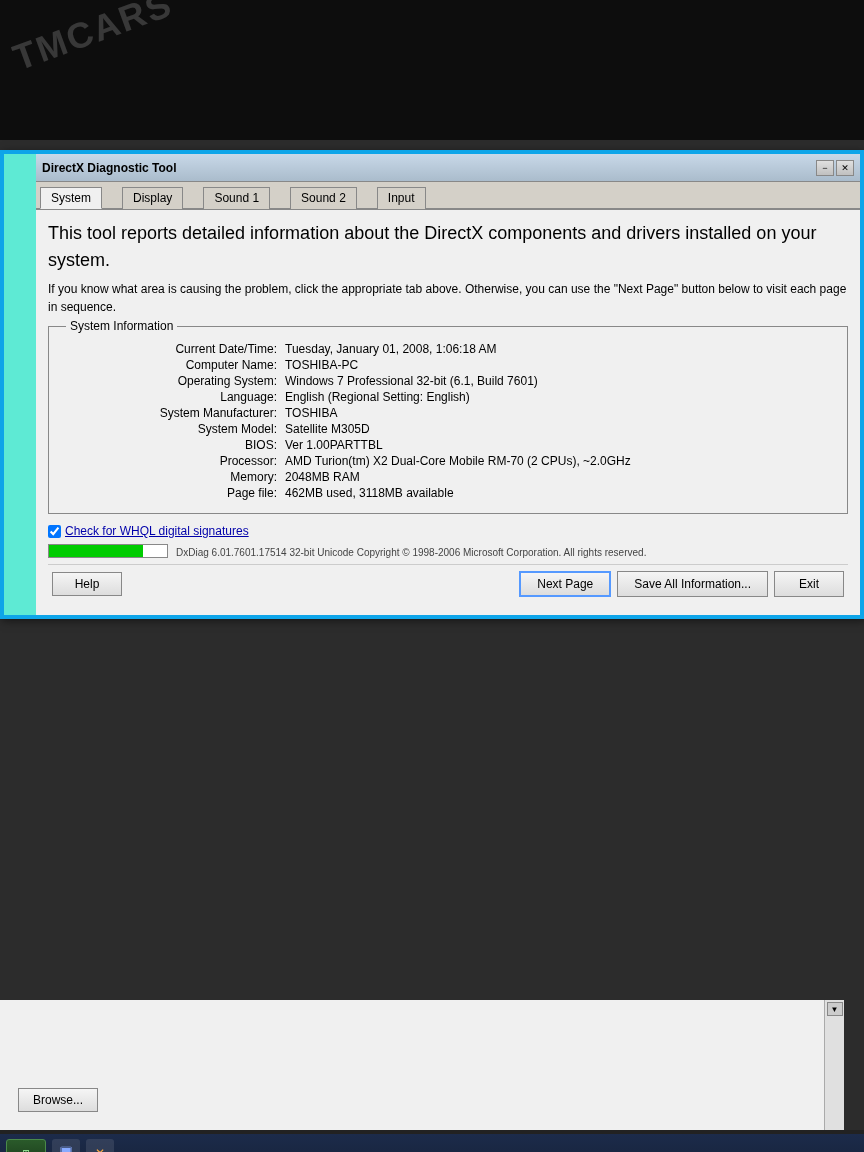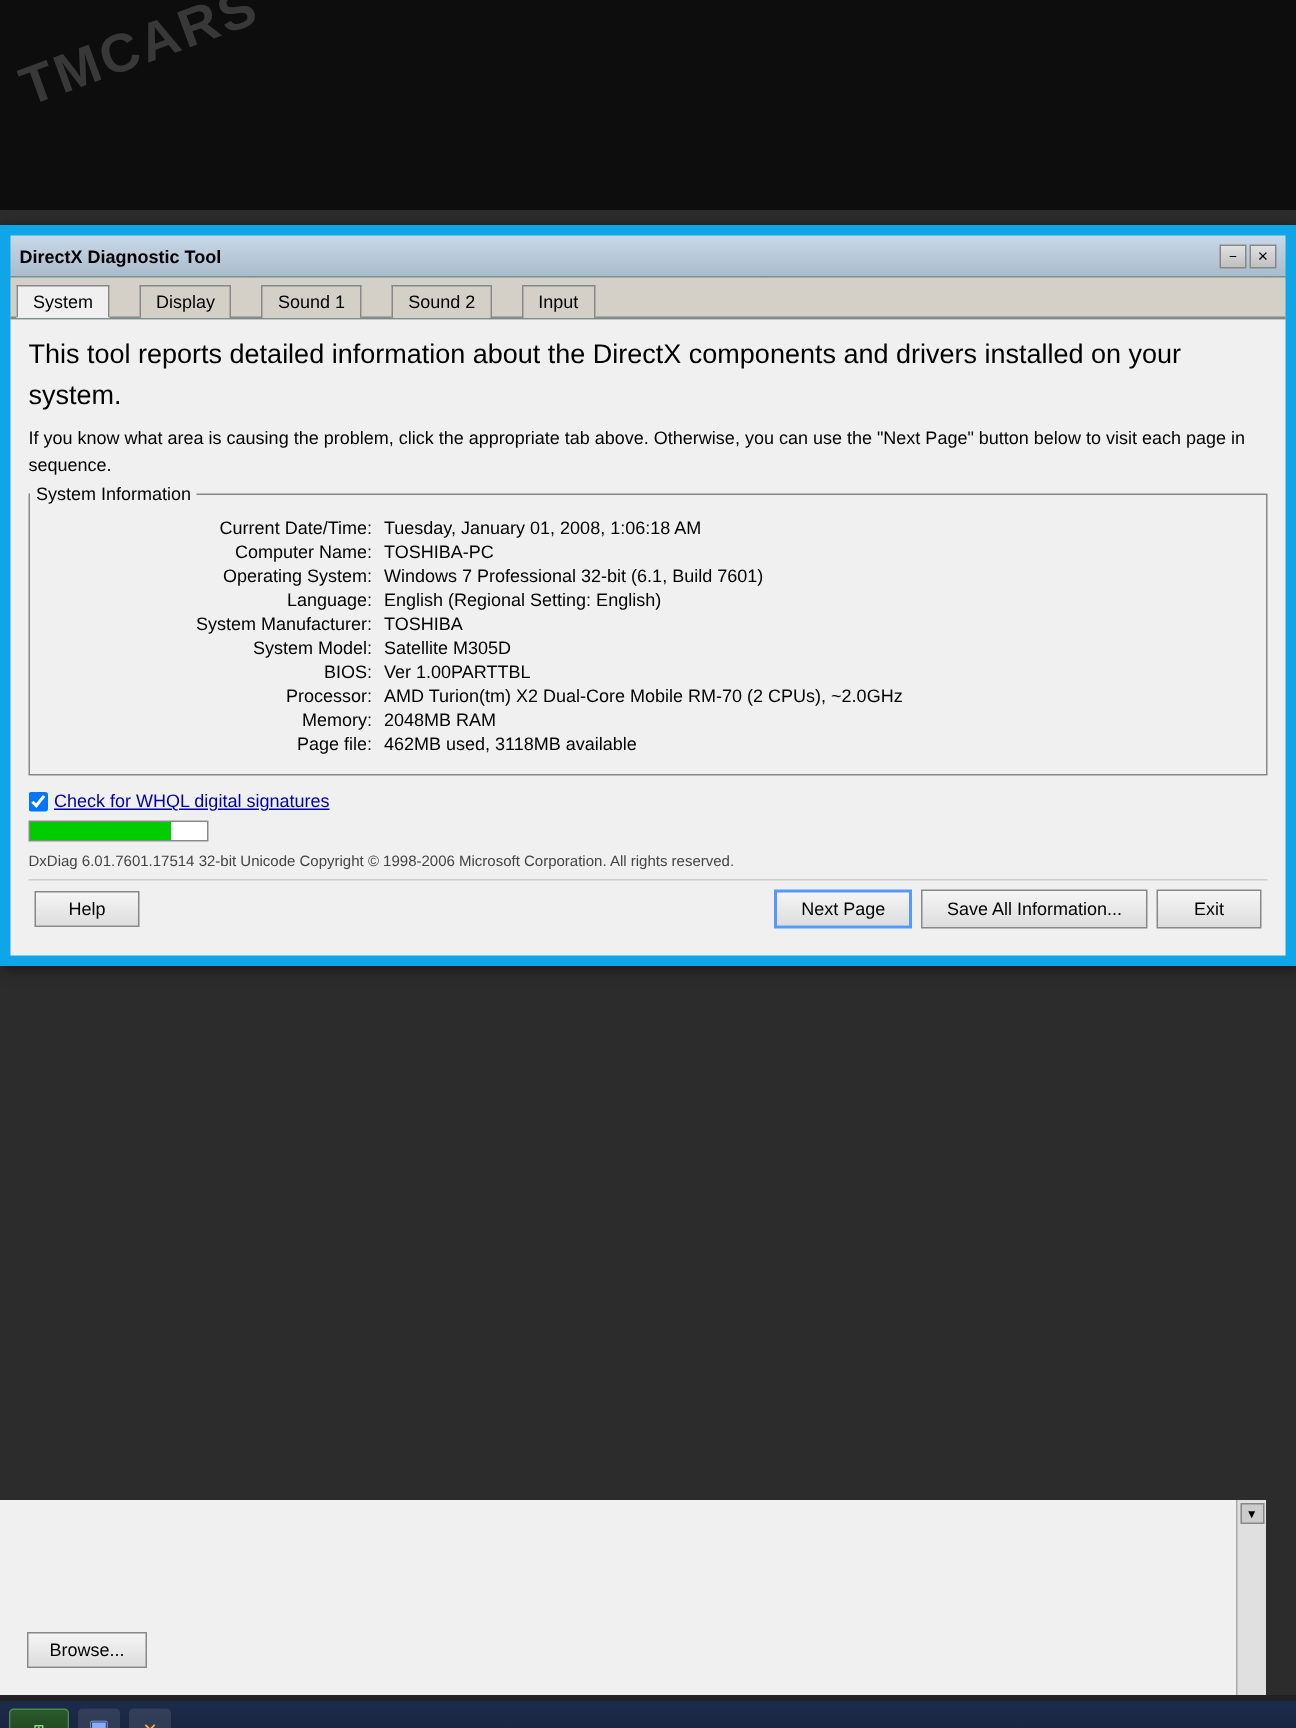--- a/index.html
+++ b/index.html
@@ -37,23 +37,24 @@
       background: #2c2c2c;
       position: relative;
     }
 
     
     .dialog-window {
       position: absolute;
       top: 10px;
       left: 0px;
       right: 0px;
-      background: #14b8a6;
-      border: 7px solid #0ea5e9;
+      background: #5eead4;
+      border: 4px solid #0ea5e9;
       box-shadow: 2px 2px 8px rgba(0,0,0,0.5);
+      padding-left: 32px;
     }
 
     
     .title-bar {
       background: linear-gradient(to bottom, #c8d8e8 0%, #aabccc 100%);
       height: 28px;
       display: flex;
       align-items: center;
       justify-content: space-between;
       padding: 0 6px;
@@ -128,21 +129,21 @@
     
     .group-box {
       border: 1px solid #888;
       padding: 8px 12px 12px 12px;
       margin-bottom: 10px;
       position: relative;
     }
     .group-box-title {
       position: absolute;
       top: -8px;
-      left: 0;
+      left: 17px;
       background: #f0f0f0;
       padding: 0 4px;
       font-size: 12px;
       font-weight: normal;
     }
 
     .info-table {
       width: 100%;
       border-collapse: collapse;
       margin-top: 6px;
@@ -174,24 +175,23 @@
     }
     .checkbox-label {
       font-size: 12px;
       color: #0000aa;
       text-decoration: underline;
     }
 
     
     .progress-area {
       display: flex;
-      align-items: flex-start;
+      align-items: flex-end;
       margin: 6px 0;
       gap: 8px;
-      flex-direction: column;
     }
     .progress-bar-outer {
       width: 120px;
       height: 14px;
       background: #fff;
       border: 1px solid #888;
       overflow: hidden;
     }
     .progress-bar-inner {
       height: 100%;

